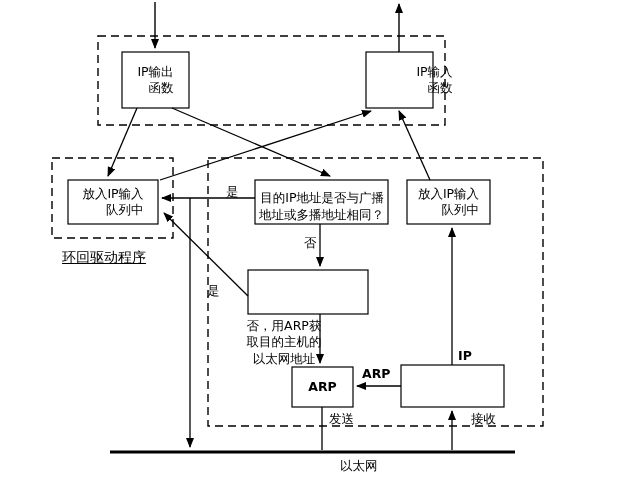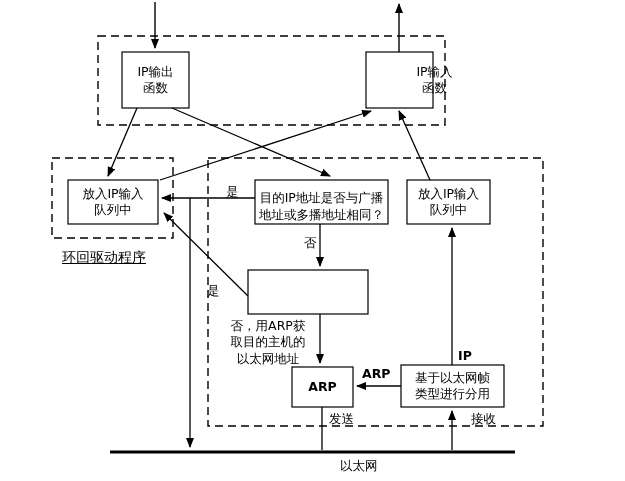--- a/index.html
+++ b/index.html
@@ -3,21 +3,21 @@
 <meta charset="utf-8">
 <style>
   html,body{margin:0;padding:0;background:#ffffff;}
   body{width:625px;height:481px;overflow:hidden;
        font-family:"DejaVu Sans","Liberation Sans",sans-serif;}
   #stage{position:relative;width:625px;height:481px;}
   svg#canvas{position:absolute;left:0;top:0;width:625px;height:481px;}
   .lbl{position:absolute;color:#000;font-size:12.5px;line-height:1.28;
        white-space:pre-line;font-family:"DejaVu Sans","Liberation Sans",sans-serif;}
   .boxlabel{position:absolute;display:flex;align-items:center;justify-content:center;
-            text-align:center;font-size:12.5px;line-height:1.3;color:#000;
+            text-align:right;font-size:12.5px;line-height:1.3;color:#000;
             white-space:pre-line;pointer-events:none;}
   .edgelbl{position:absolute;font-size:12.5px;color:#000;white-space:pre-line;
            text-align:center;line-height:1.3;}
   .grouplbl{position:absolute;font-size:14px;color:#000;white-space:pre-line;
             line-height:1.45;text-decoration:underline;}
   .bold{font-weight:bold;}
 </style>
 </head>
 <body>
 
@@ -125,29 +125,27 @@
 函数</div>
   <div class="boxlabel" style="left:366px;top:52px;width:67px;height:56px;padding-left:35px;">IP输入
 函数</div>
   <div class="boxlabel" style="left:68px;top:180px;width:90px;height:44px;">放入IP输入
 队列中</div>
   <div class="boxlabel" style="left:255px;top:180px;width:133px;height:53px;">目的IP地址是否与广播
 地址或多播地址相同？</div>
   <div class="boxlabel" style="left:407px;top:180px;width:83px;height:44px;">放入IP输入
 队列中</div>
   <div class="boxlabel bold" style="left:292px;top:367px;width:61px;height:40px;">ARP</div>
-  <div class="boxlabel" style="left:401px;top:365px;width:103px;height:42px;">基于以太网帧
-类型进行分用</div>
 
   <div class="grouplbl" style="left:62px;top:247px;">环回驱动程序</div>
 
   <div class="edgelbl" style="left:226px;top:184px;">是</div>
   <div class="edgelbl" style="left:304px;top:235px;">否</div>
   <div class="edgelbl" style="left:207px;top:283px;">是</div>
-  <div class="edgelbl" style="left:222px;top:318px;width:92px;text-align:center;">否，用ARP获
+  <div class="edgelbl" style="left:238px;top:318px;width:92px;text-align:center;">否，用ARP获
 取目的主机的
 以太网地址</div>
   <div class="edgelbl" style="left:329px;top:411px;">发送</div>
   <div class="edgelbl" style="left:471px;top:411px;">接收</div>
   <div class="edgelbl bold" style="left:362px;top:366px;">ARP</div>
   <div class="edgelbl bold" style="left:458px;top:348px;">IP</div>
 
   <div class="lbl" style="left:340px;top:458px;">以太网</div>
 
 </div>

